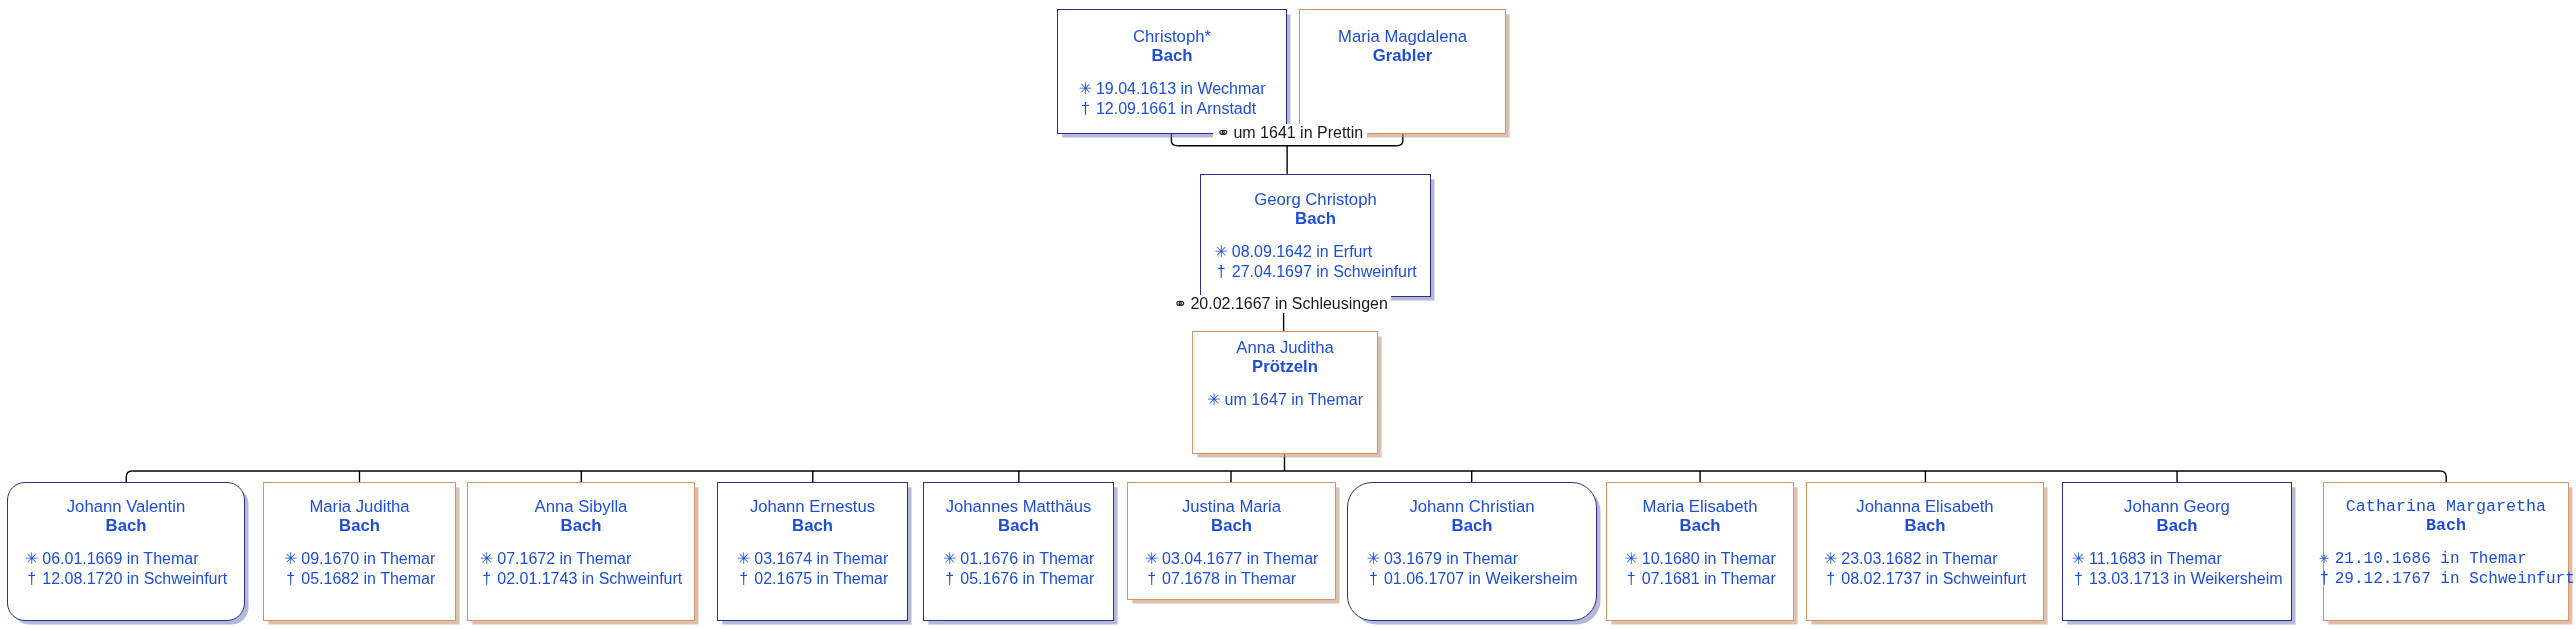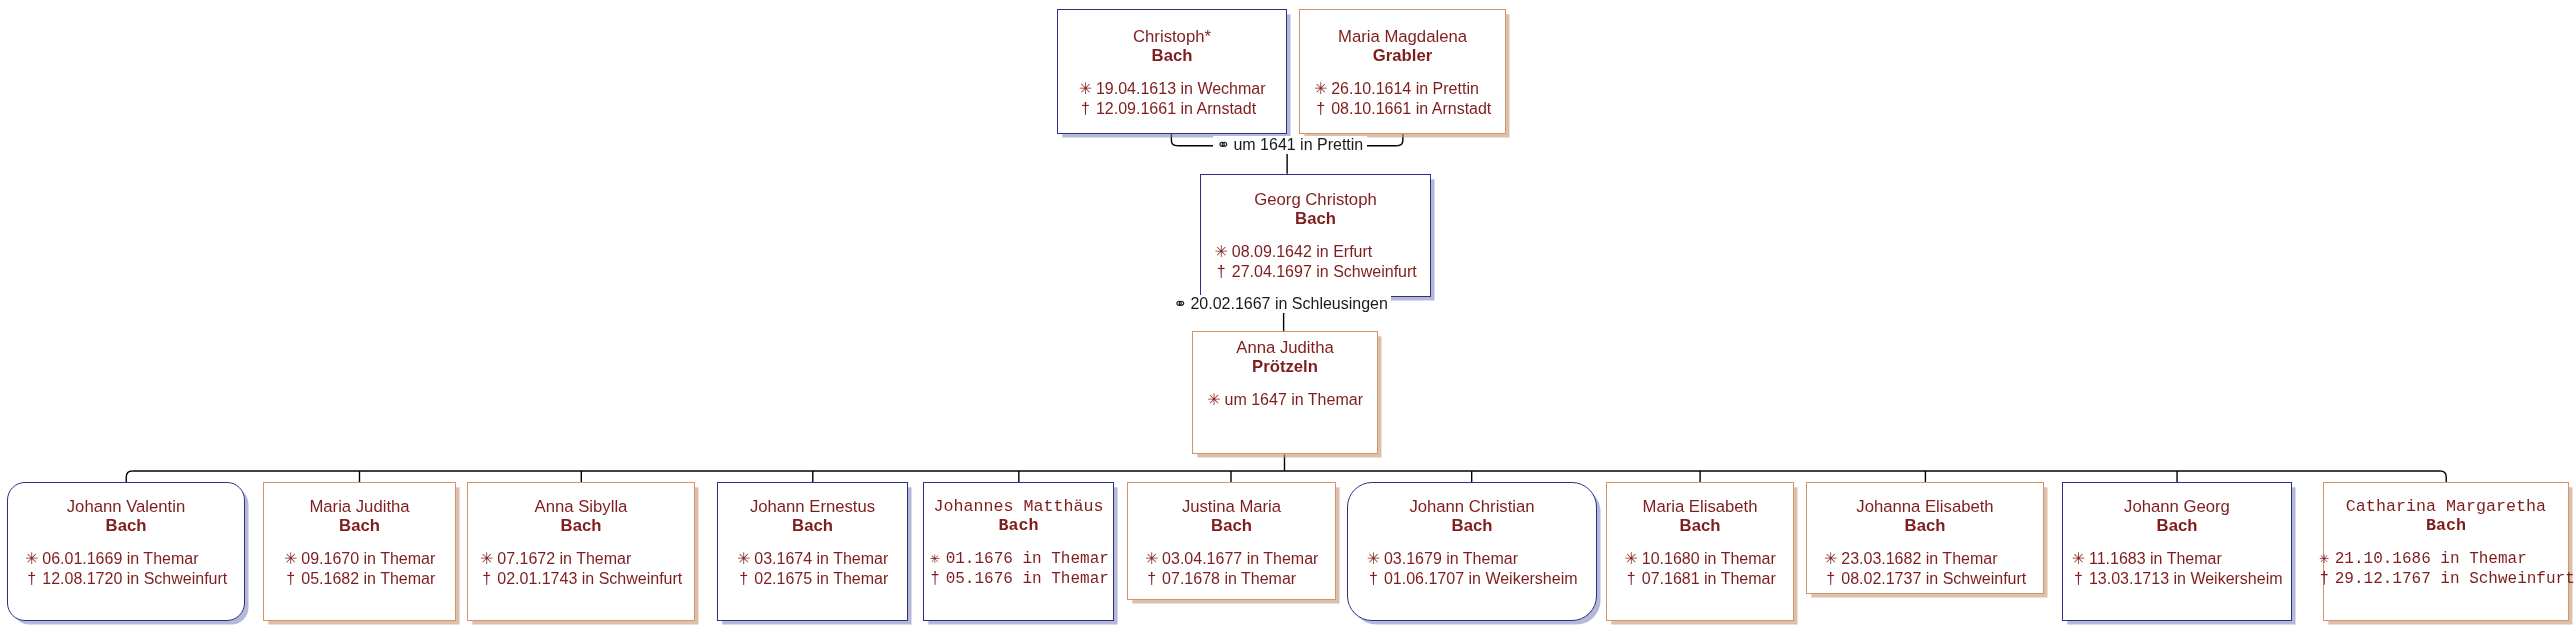--- a/index.html
+++ b/index.html
@@ -40,21 +40,21 @@
     z-index: 2;
     box-sizing: border-box;
     background: #ffffff;
     border: 1.8px solid #2b2f87;
     box-shadow: 4.4px 4.4px 0 -0.9px rgba(120,125,180,0.55);
     display: flex;
     flex-direction: column;
     align-items: center;
     justify-content: flex-start;
     text-align: center;
-    color: #7f1d1d;
+    color: #1d4ed8;
   }
   .person.female {
     border-color: #d79367;
     box-shadow: 4.4px 4.4px 0 -0.9px rgba(196,150,120,0.60);
   }
 
   .p-given {
     font-size: 16.7px;
     line-height: 19px;
     font-weight: normal;
@@ -141,24 +141,20 @@
         <div class="p-given">Christoph*</div>
         <div class="p-surname">Bach</div>
         <div class="p-events">
           <span class="ev"><span class="sym birth">✳</span><span>19.04.1613 in Wechmar</span></span>
           <span class="ev"><span class="sym death">†</span><span>12.09.1661 in Arnstadt</span></span>
         </div>
       </div>
       <div class="person gen0 female" style="left: 1299px; top: 8.8px; width: 207px; height: 125px;">
         <div class="p-given">Maria Magdalena</div>
         <div class="p-surname">Grabler</div>
-        <div class="p-events">
-          <span class="ev"><span class="sym birth">✳</span><span>26.10.1614 in Prettin</span></span>
-          <span class="ev"><span class="sym death">†</span><span>08.10.1661 in Arnstadt</span></span>
-        </div>
       </div>
       <div class="person gen1 male" style="left: 1168px; top: 174px; width: 231px; height: 123px;">
         <div class="p-given">Georg Christoph</div>
         <div class="p-surname">Bach</div>
         <div class="p-events">
           <span class="ev"><span class="sym birth">✳</span><span>08.09.1642 in Erfurt</span></span>
           <span class="ev"><span class="sym death">†</span><span>27.04.1697 in Schweinfurt</span></span>
         </div>
       </div>
       <div class="person gen2 female" style="left: 1192px; top: 331px; width: 186px; height: 123px;">
@@ -193,21 +189,21 @@
         </div>
       </div>
       <div class="person gen3 male" style="left: 717px; top: 482px; width: 191px; height: 139px;">
         <div class="p-given">Johann Ernestus</div>
         <div class="p-surname">Bach</div>
         <div class="p-events">
           <span class="ev"><span class="sym birth">✳</span><span>03.1674 in Themar</span></span>
           <span class="ev"><span class="sym death">†</span><span>02.1675 in Themar</span></span>
         </div>
       </div>
-      <div class="person gen3 male" style="left: 923px; top: 482px; width: 191px; height: 139px; font-family: Liberation Mono, monospace;">
+      <div class="person gen3 male" style="left: 923px; top: 482px; width: 191px; height: 139px;">
         <div class="p-given">Johannes Matthäus</div>
         <div class="p-surname">Bach</div>
         <div class="p-events">
           <span class="ev"><span class="sym birth">✳</span><span>01.1676 in Themar</span></span>
           <span class="ev"><span class="sym death">†</span><span>05.1676 in Themar</span></span>
         </div>
       </div>
       <div class="person gen3 female" style="left: 1127px; top: 482px; width: 209px; height: 118px;">
         <div class="p-given">Justina Maria</div>
         <div class="p-surname">Bach</div>
@@ -225,21 +221,21 @@
         </div>
       </div>
       <div class="person gen3 female" style="left: 1606px; top: 482px; width: 188px; height: 139px;">
         <div class="p-given">Maria Elisabeth</div>
         <div class="p-surname">Bach</div>
         <div class="p-events">
           <span class="ev"><span class="sym birth">✳</span><span>10.1680 in Themar</span></span>
           <span class="ev"><span class="sym death">†</span><span>07.1681 in Themar</span></span>
         </div>
       </div>
-      <div class="person gen3 female" style="left: 1806px; top: 482px; width: 238px; height: 112px;">
+      <div class="person gen3 female" style="left: 1806px; top: 482px; width: 238px; height: 139px;">
         <div class="p-given">Johanna Elisabeth</div>
         <div class="p-surname">Bach</div>
         <div class="p-events">
           <span class="ev"><span class="sym birth">✳</span><span>23.03.1682 in Themar</span></span>
           <span class="ev"><span class="sym death">†</span><span>08.02.1737 in Schweinfurt</span></span>
         </div>
       </div>
       <div class="person gen3 male" style="left: 2062px; top: 482px; width: 230px; height: 139px;">
         <div class="p-given">Johann Georg</div>
         <div class="p-surname">Bach</div>
@@ -251,21 +247,21 @@
       <div class="person gen3 female" style="left: 2323px; top: 482px; width: 246px; height: 139px; font-family: Liberation Mono, monospace;">
         <div class="p-given">Catharina Margaretha</div>
         <div class="p-surname">Bach</div>
         <div class="p-events">
           <span class="ev"><span class="sym birth">✳</span><span>21.10.1686 in Themar</span></span>
           <span class="ev"><span class="sym death">†</span><span>29.12.1767 in Schweinfurt</span></span>
         </div>
       </div>
     </div>
 
-  <div class="marriage" id="marriage-0" style="left: 1213px; top: 136px;">
+  <div class="marriage" id="marriage-0" style="left: 1213px; top: 124px;">
     <span class="mring">⚭</span><span>um 1641 in Prettin</span>
   </div>
 
   <div class="marriage" id="marriage-1" style="left: 1170px; top: 295px;">
     <span class="mring">⚭</span><span>20.02.1667 in Schleusingen</span>
   </div>
 
 </div>
 
 

